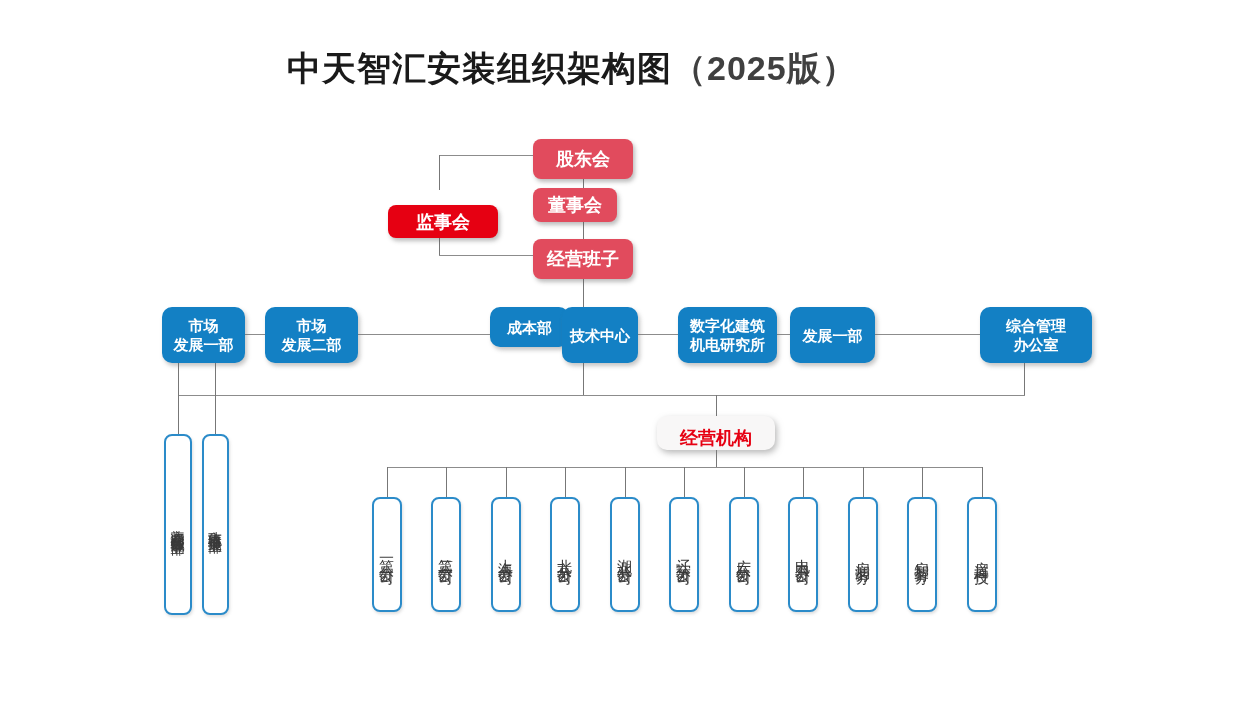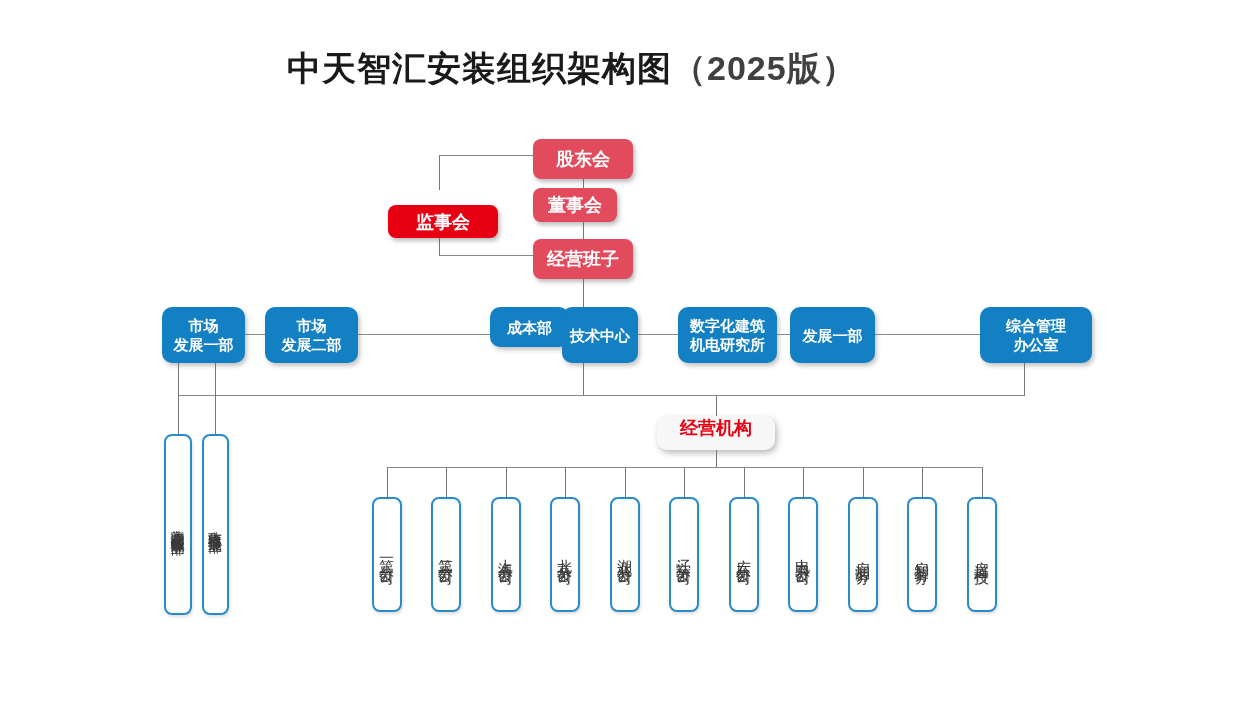--- a/index.html
+++ b/index.html
@@ -20,21 +20,21 @@
              white-space:nowrap; }
   .red-box.bright { background:#e60012; }
 
   .blue-box { position:absolute; background:#1380c4; color:#ffffff; font-weight:bold;
               font-size:15px; border-radius:10px; display:flex; flex-direction:column;
               align-items:center; justify-content:center; text-align:center;
               line-height:19px; box-shadow:2px 3px 4px rgba(110,110,110,.4);
               white-space:nowrap; }
 
   .op-box { position:absolute; background:#f8f7f7; color:#e60012; font-weight:bold;
-            font-size:18px; border-radius:10px; display:flex; align-items:flex-start;
+            font-size:18px; border-radius:10px; display:flex; align-items:flex-end;
             justify-content:center; box-shadow:2px 3px 6px rgba(130,130,130,.55);
             white-space:nowrap; }
 
   .vbox { position:absolute; background:#ffffff; border:2px solid #2b8bc9; border-radius:8px;
           display:flex; align-items:center; justify-content:center;
           box-shadow:1px 2px 3px rgba(150,150,150,.3); }
   .vbox span { writing-mode:vertical-rl; text-orientation:upright; color:#3a3a3a;
                font-size:15px; letter-spacing:3px; line-height:1; }
   .vbox.tall span { font-size:14px; letter-spacing:1px; }
 </style>

